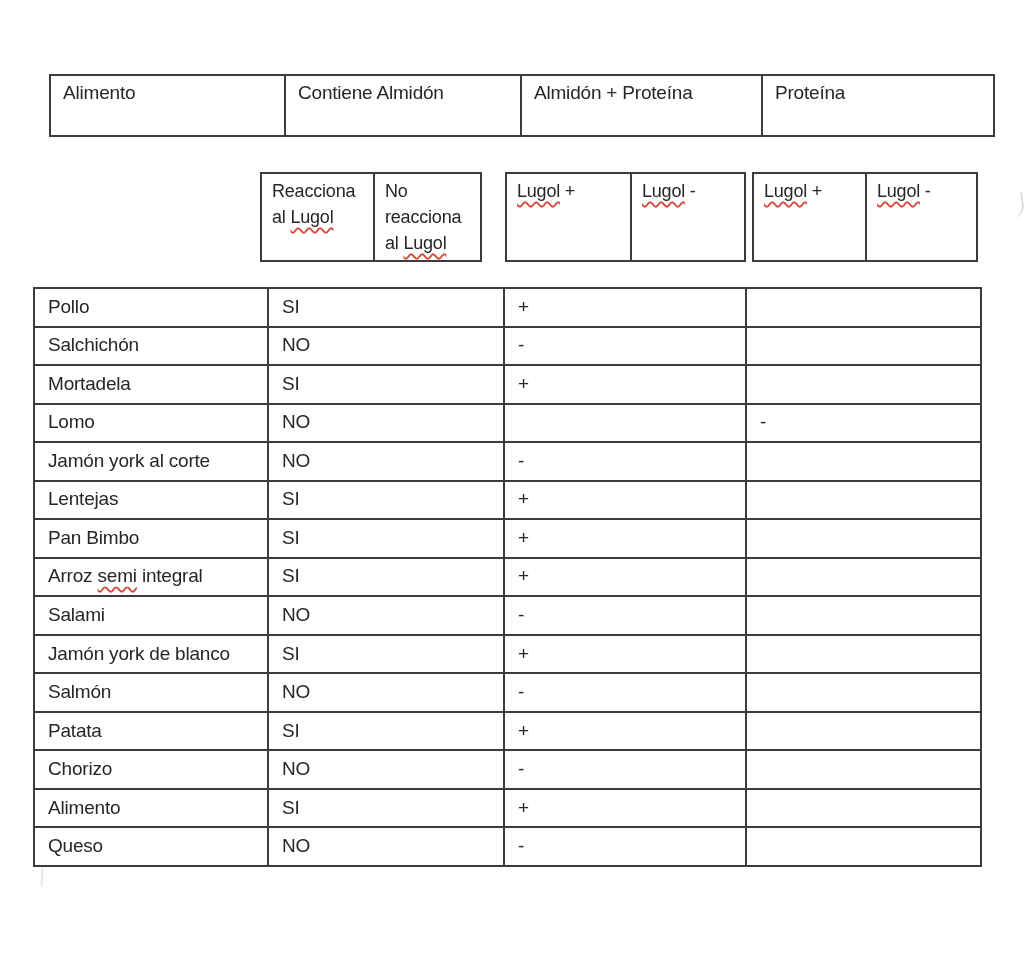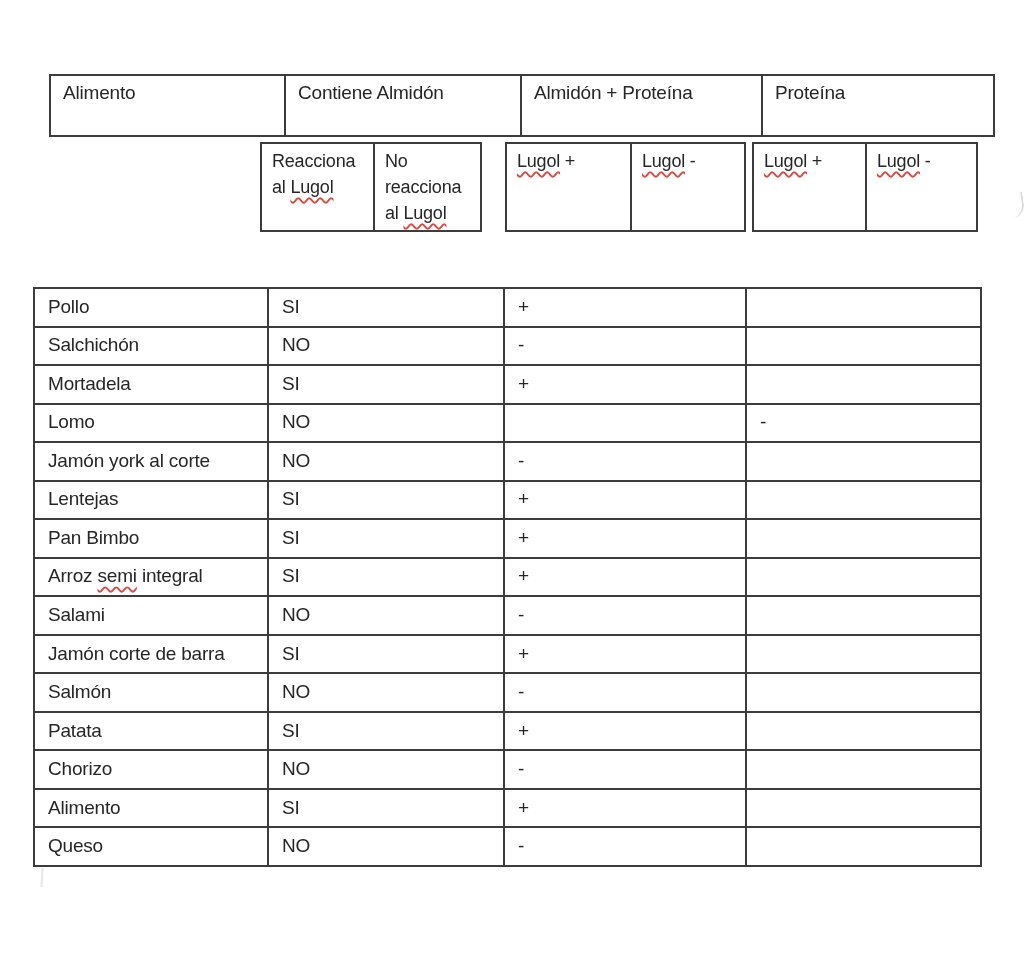--- a/index.html
+++ b/index.html
@@ -23,21 +23,21 @@
 
   
   .header-table{position:absolute;left:49px;top:74px;width:944px;height:63px;}
   .header-table td{
     vertical-align:top;
     padding:6px 10px 0 12px;
     font-size:19px;
   }
 
   
-  .subheader{position:absolute;left:0;top:142px;width:1024px;height:71px;}
+  .subheader{position:absolute;left:0;top:172px;width:1024px;height:71px;}
   .shgroup{position:absolute;top:0;height:90px;display:flex;}
   .shcell{
     box-sizing:border-box;
     border:2px solid var(--border);
     height:90px;
     padding:4px 12px 0 10px;
     font-size:18px;
     line-height:26px;
     overflow:hidden;
   }
@@ -163,21 +163,21 @@
           <td>+</td>
           <td></td>
         </tr>
         <tr>
           <td><span>Salami</span></td>
           <td>NO</td>
           <td>-</td>
           <td></td>
         </tr>
         <tr>
-          <td><span>Jamón corte de barra</span></td>
+          <td><span>Jamón york de blanco</span></td>
           <td>SI</td>
           <td>+</td>
           <td></td>
         </tr>
         <tr>
           <td><span>Salmón</span></td>
           <td>NO</td>
           <td>-</td>
           <td></td>
         </tr>

